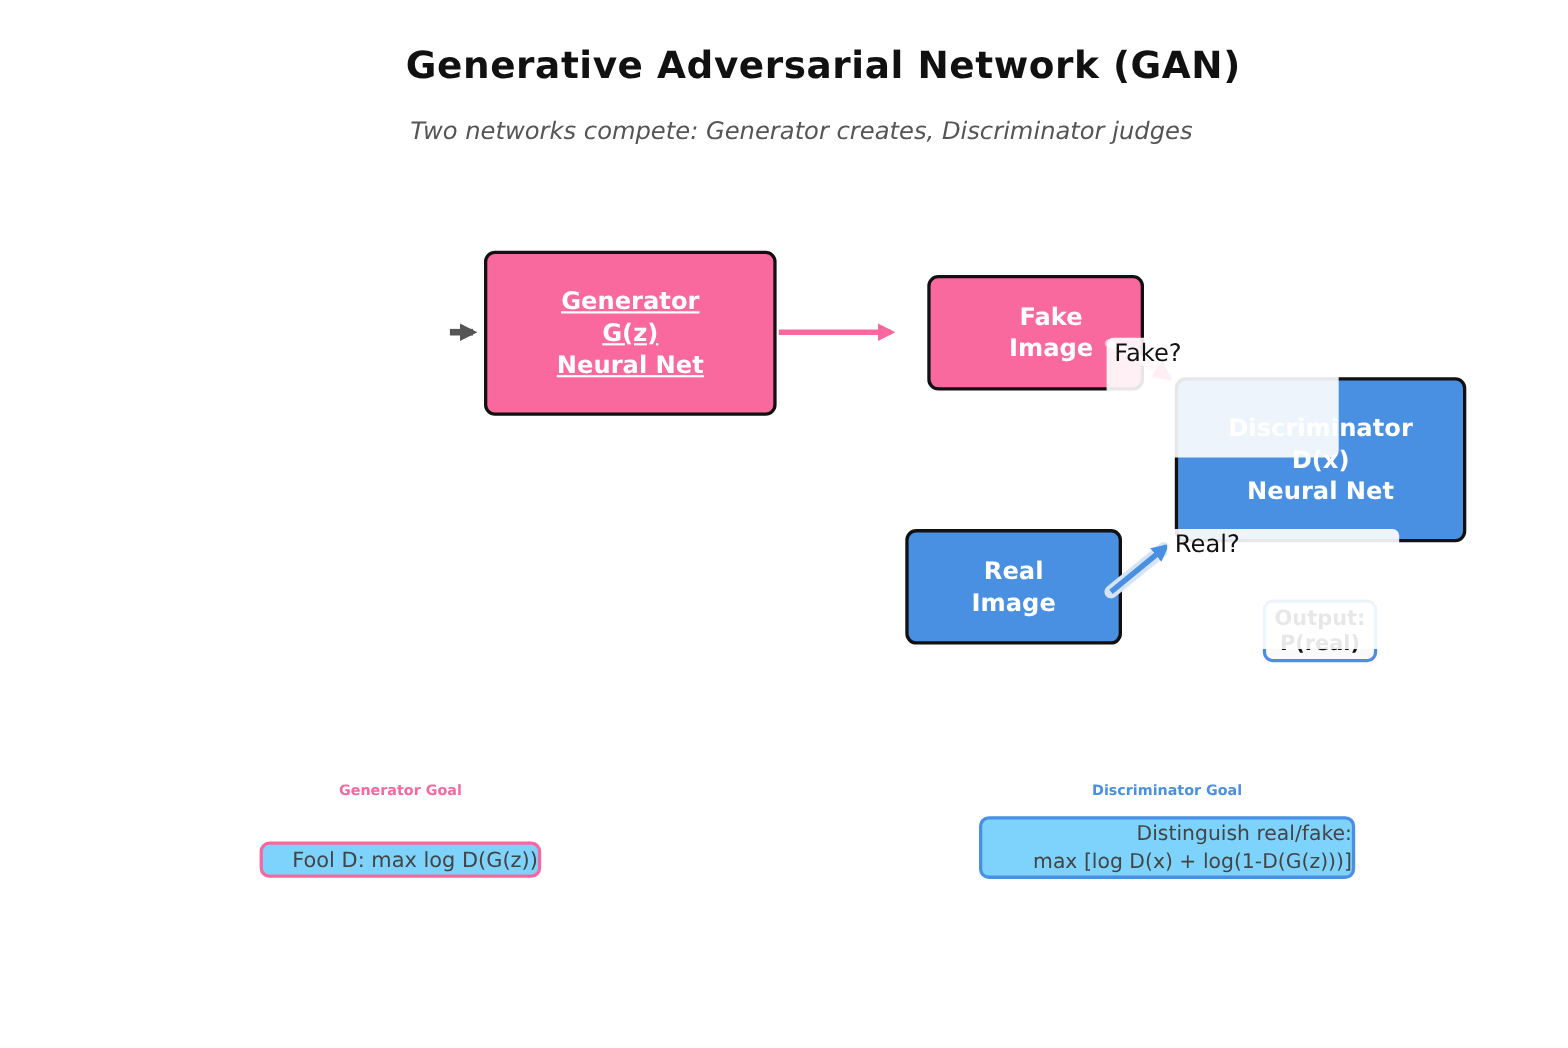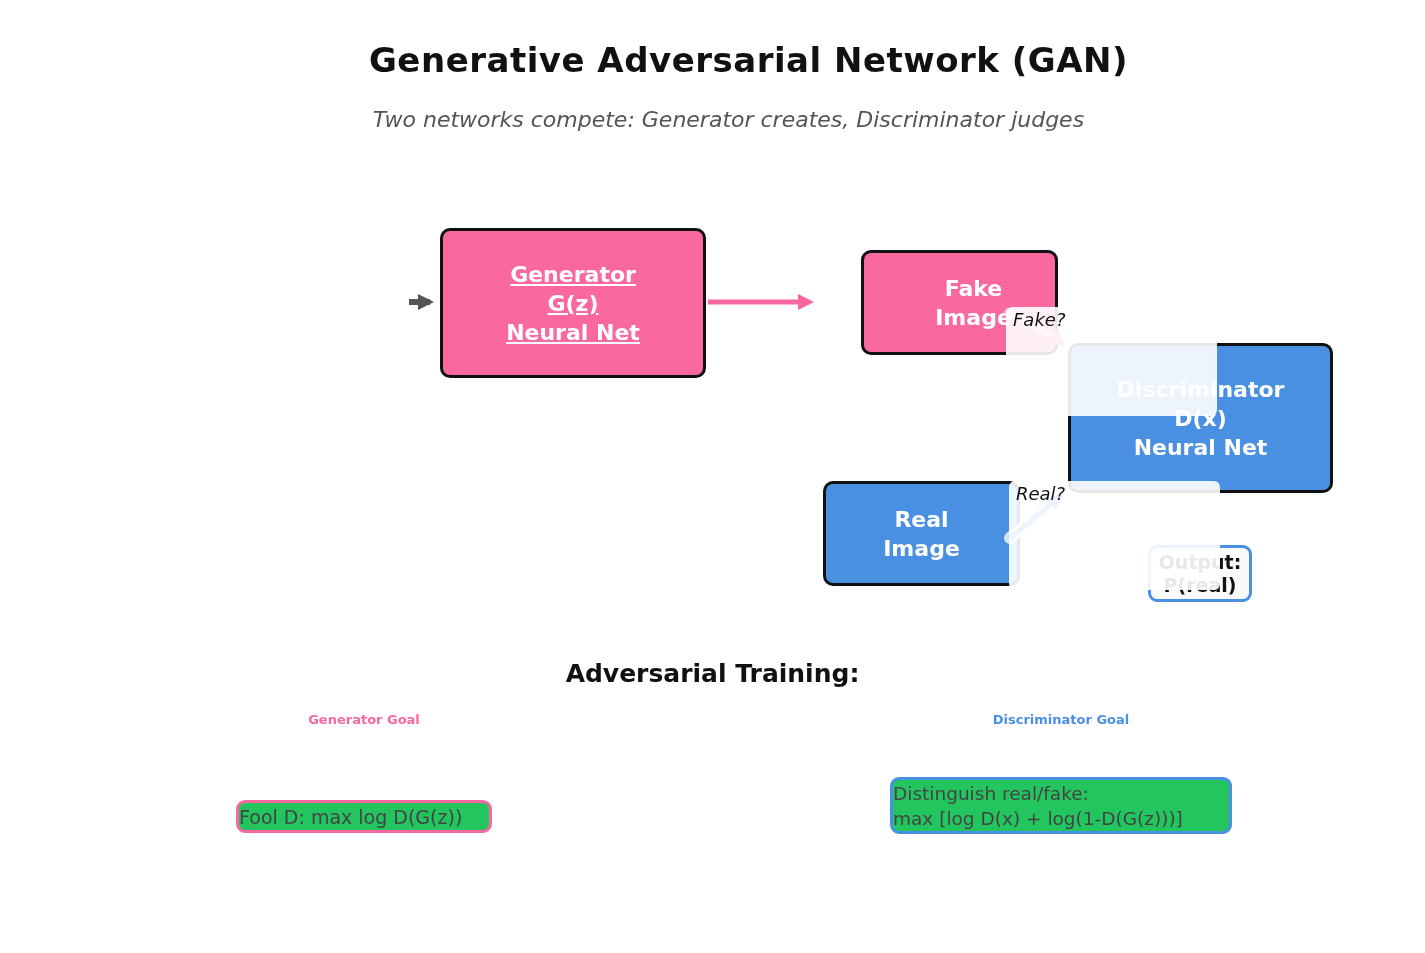--- a/index.html
+++ b/index.html
@@ -15,49 +15,49 @@
     font-size:34px;font-weight:bold;color:var(--ink);letter-spacing:0.5px;padding-left:36px;}
   .subtitle{position:absolute;left:0;top:107px;width:100%;text-align:center;
     font-size:22px;font-style:italic;color:var(--muted);padding-left:16px;}
 
   .box{position:absolute;box-sizing:border-box;display:flex;flex-direction:column;
     align-items:center;justify-content:center;border:3.5px solid var(--ink);
     border-radius:10px;color:#ffffff;font-weight:bold;text-align:center;
     font-size:22px;line-height:29px;}
   .noise{left:181px;top:256px;width:226px;height:93px;background:var(--red);}
   .generator{left:440px;top:228px;width:266px;height:150px;background:var(--pink);text-decoration:underline;}
-  .fake{left:861px;top:250px;width:197px;height:105px;background:var(--pink);padding-left:28px;}
+  .fake{left:843px;top:250px;width:197px;height:105px;background:var(--pink);padding-left:28px;}
   .discriminator{left:1068px;top:343px;width:265px;height:150px;background:var(--blue);}
   .real{left:823px;top:481px;width:197px;height:105px;background:var(--blue);}
   .output{left:1148px;top:545px;width:104px;height:57px;background:#FAFAFA;
     border:3px solid var(--blue);border-radius:9px;color:var(--ink);
     font-size:19px;line-height:23px;}
 
   .arrows{position:absolute;left:0;top:0;width:1425px;height:953px;pointer-events:none;}
   .arrow-gray{stroke:var(--arrowgray);stroke-width:6;fill:none;}
   .arrow-pink{stroke:var(--pinkdark);stroke-width:5;fill:none;}
   .arrow-pinklight{stroke:var(--pinklight);stroke-width:7;fill:none;stroke-linecap:round;}
   .arrow-blue{stroke:var(--blue);stroke-width:5;fill:none;}
   .arrow-bluehalo{stroke:var(--bluelight);stroke-width:12;fill:none;stroke-linecap:round;}
   .head-gray{fill:var(--arrowgray);} .head-pink{fill:var(--pinkdark);}
   .head-pinkdark{fill:var(--pinkdark);} .head-blue{fill:var(--blue);}
 
   .edge-label{position:absolute;background:rgba(255,255,255,0.9);border-radius:6px;
-    color:var(--ink);font-size:18px;padding:2px 7px;font-style:italic;}
+    color:var(--ink);font-size:22px;padding:2px 7px;}
   .edge-label.fake{left:1006px;top:307px;}
-  .edge-label.real{left:1009px;top:481px;}
+  .edge-label.real{left:1061px;top:481px;}
 
   .training-heading{position:absolute;left:0;top:659px;width:100%;text-align:center;
     font-size:25px;font-weight:bold;color:var(--ink);}
   .goal-title{position:absolute;width:300px;text-align:center;font-size:13px;font-weight:bold;}
   .goal-title.gen{left:214px;top:712px;color:var(--pinkdark);}
   .goal-title.disc{left:911px;top:712px;color:var(--blue);}
   .goal-box{position:absolute;box-sizing:border-box;display:flex;flex-direction:column;
-    align-items:flex-start;justify-content:center;border-radius:9px;text-align:center;
-    color:var(--textgray);background:#22c55e;margin-top:35px;}
+    align-items:flex-end;justify-content:center;border-radius:9px;text-align:center;
+    color:var(--textgray);background:#7dd3fc;}
   .goal-box.gen{left:236px;top:765px;width:256px;height:33px;
     border:3.5px solid var(--pinkdark);font-size:19px;line-height:26px;}
   .goal-box.disc{left:890px;top:742px;width:342px;height:57px;
     border:3.5px solid var(--blue);font-size:18.5px;line-height:25px;}
 </style>
 </head>
 <body>
 
 <div class="canvas">
 
@@ -111,21 +111,20 @@
     <line class="arrow-gray" x1="409" y1="302" x2="430" y2="302" marker-end="url(#ah-gray)"></line>
     <line class="arrow-pink" x1="708" y1="302" x2="810" y2="302" marker-end="url(#ah-pink)"></line>
     <path class="arrow-pinklight" d="M1008,312 Q1038,326 1062,343" marker-end="url(#ah-pinkdark)"></path>
     <line class="arrow-bluehalo" x1="1010" y1="538" x2="1058" y2="499"></line>
     <line class="arrow-blue" x1="1010" y1="538" x2="1060" y2="497" marker-end="url(#ah-blue)"></line>
   </svg>
 
   <div class="edge-label fake">Fake?</div>
   <div class="edge-label real">Real?</div>
 
-  <div class="training-heading">Adversarial Training:</div>
 
   <div class="goal-title gen">Generator Goal</div>
   <div class="goal-box gen">
     <span>Fool D: max log D(G(z))</span>
   </div>
 
   <div class="goal-title disc">Discriminator Goal</div>
   <div class="goal-box disc">
     <span>Distinguish real/fake:</span>
     <span>max [log D(x) + log(1-D(G(z)))]</span>

